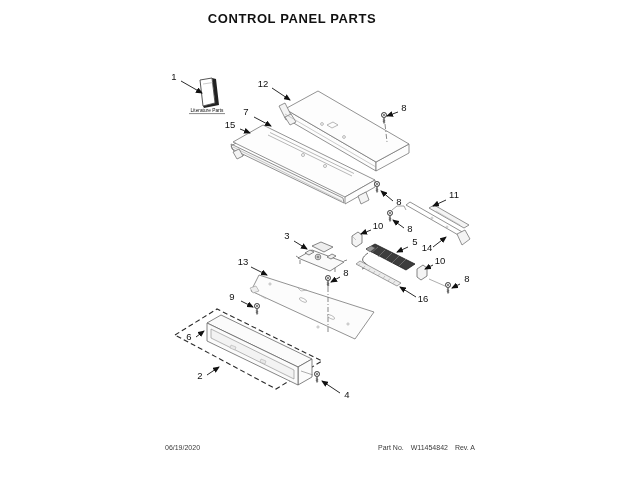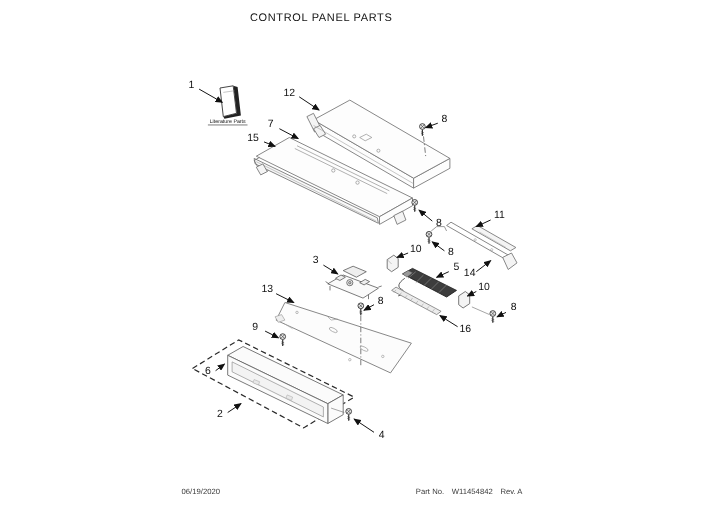--- a/index.html
+++ b/index.html
@@ -2,21 +2,21 @@
 <html><head>
 <meta charset="utf-8">
 <style>
   html,body { margin:0; padding:0; background:#fff; }
   .page {
     position:relative; width:640px; height:480px; background:#ffffff;
     font-family:"Liberation Sans", sans-serif; overflow:hidden;
   }
   .title {
     position:absolute; top:11px; left:0; width:584px; text-align:center;
-    font-size:10px; font-weight:normal; letter-spacing:0.6px; color:#111;
+    font-size:13px; font-weight:bold; letter-spacing:0.6px; color:#111;
   }
   .footer-date {
     position:absolute; left:165px; top:444px; font-size:7px; color:#3a3a3a;
   }
   .footer-part {
     position:absolute; right:165px; top:444px; font-size:7px; color:#3a3a3a;
     text-align:right;
   }
   .footer-part span { margin-left:5px; }
   svg { position:absolute; top:0; left:0; }

